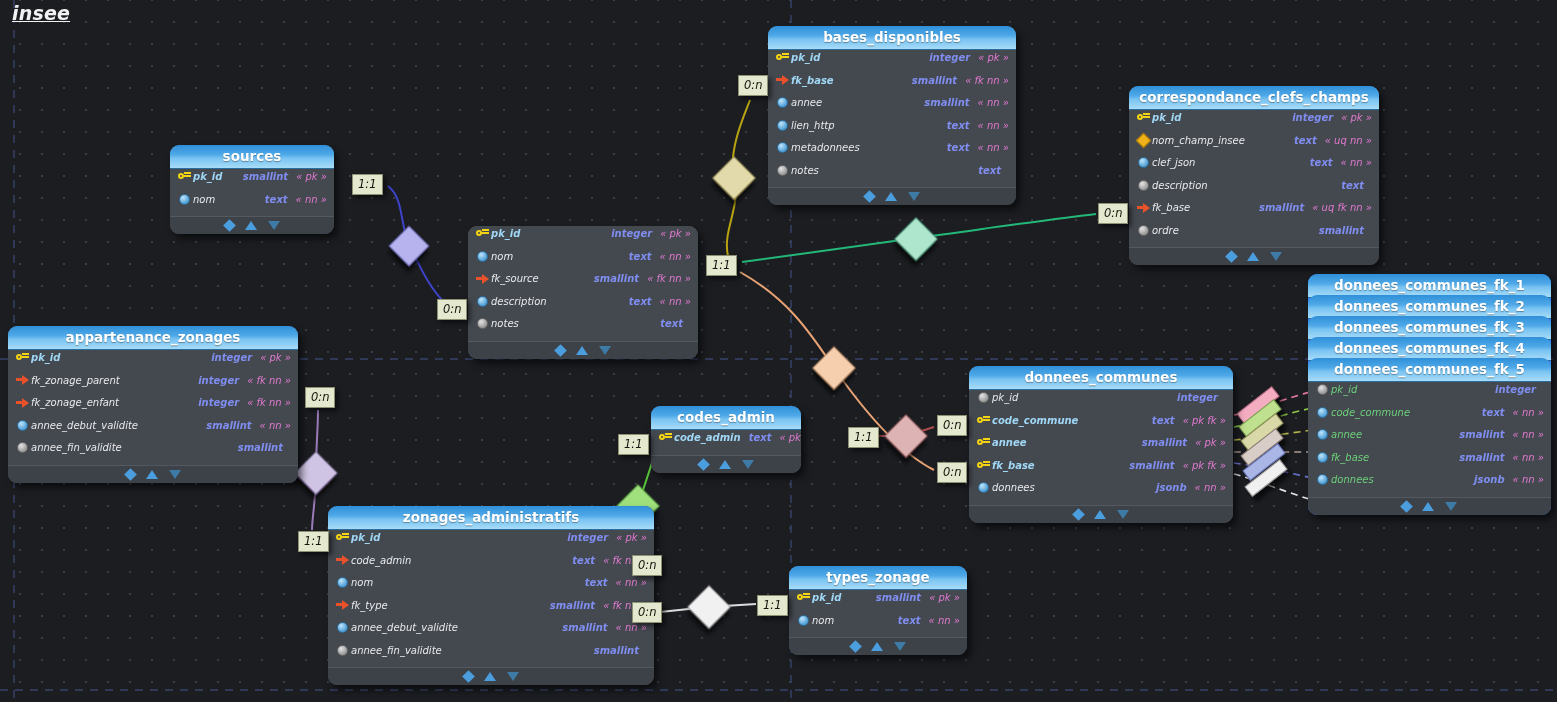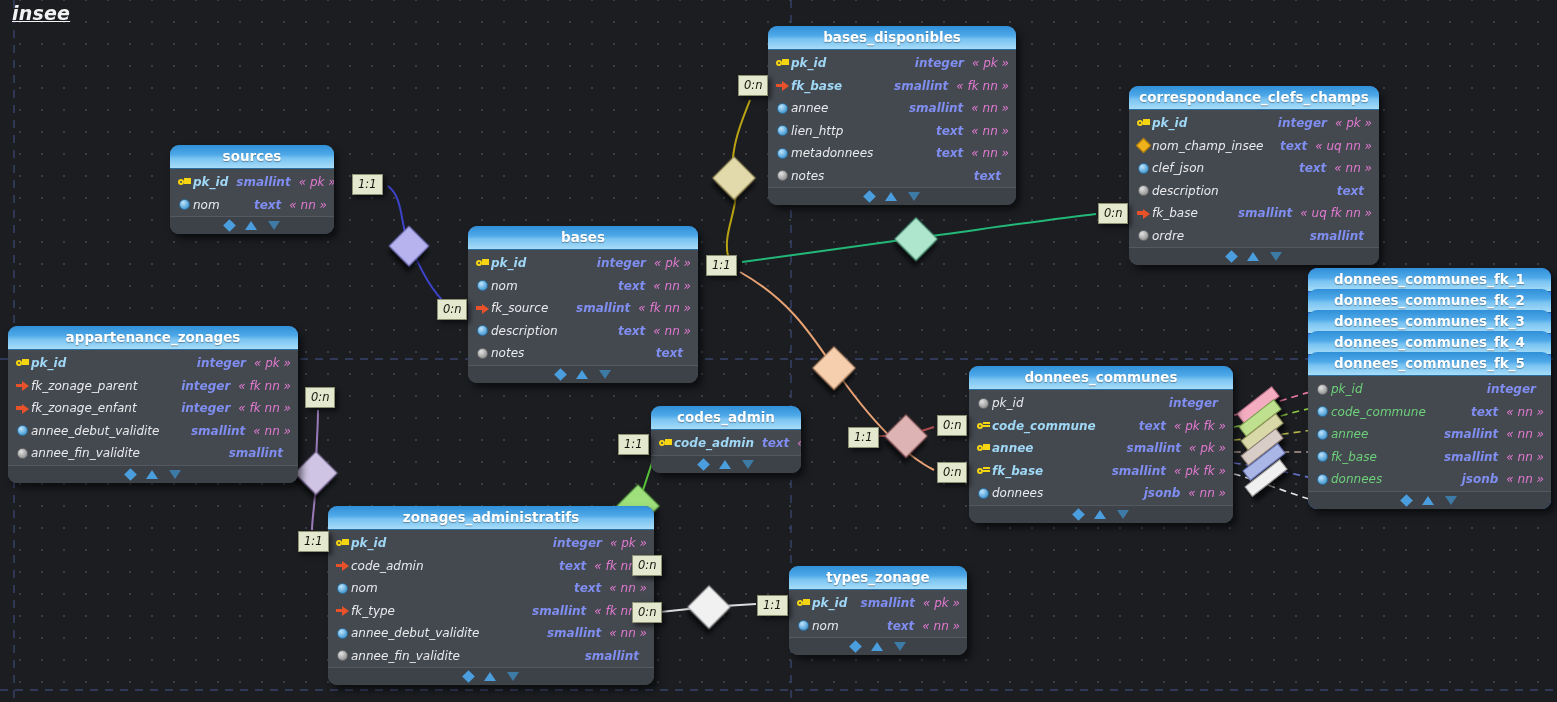--- a/index.html
+++ b/index.html
@@ -32,22 +32,22 @@
     background:linear-gradient(to bottom,#2f8fd8 0%,#4fa9e8 42%,#79c3f2 58%,#a7dcf8 100%);
     color:#ffffff;font-weight:bold;font-size:13.5px;
     text-align:center;padding:4px 10px 5px;
     text-shadow:0 1px 1px rgba(0,0,0,.35);
     line-height:14px;
     border-bottom:1px solid #2b6e9e;
   }
   .tbl-hdr.stacked{border-radius:9px 9px 0 0;margin-bottom:-3px;position:relative;}
   .tbl-body{background:#44484f;padding:2px 0 0 0;}
   .row{
-    display:flex;align-items:center;
-    height:22.5px;font-size:12px;font-style:italic;
+    display:flex;align-items:flex-start;
+    height:22.5px;font-size:10px;font-style:italic;
     padding:0 7px 0 6px;white-space:nowrap;
   }
   .ic{width:17px;flex:0 0 17px;display:flex;align-items:center;justify-content:center;}
   .cname{color:#9fd7f5;font-weight:bold;}
   .cname.plain{color:#e9eaec;font-weight:normal;}
   .cname.green{color:#6dd07a;font-weight:normal;font-style:italic;}
   .ctype{color:#7f8ef0;font-weight:bold;}
   .cflag{color:#e07ad0;font-weight:normal;}
   .tbl-foot{
     background:#3d4148;border-top:1px solid #54585f;
@@ -331,21 +331,20 @@
             <span class="cflag"></span>
           </div>
         </div>
         <div class="tbl-foot">
           <span class="f-diam"></span>
           <span class="f-up"></span>
           <span class="f-dn"></span>
         </div>
       </div>
       <div class="tbl" style="left:468px;top:226px;width:230px">
-        <div class="tbl-hdr">bases</div>
         <div class="tbl-body">
           <div class="row">
             <span class="ic">
               <span class="key"></span>
             </span>
             <span class="cname" style="flex:1 1 auto">pk_id</span>
             <span class="ctype" style="margin:0 8px">integer</span>
             <span class="cflag">« pk »</span>
           </div>
           <div class="row">
@@ -582,21 +581,21 @@
             <span class="ctype" style="margin:0 8px">jsonb</span>
             <span class="cflag">« nn »</span>
           </div>
         </div>
         <div class="tbl-foot">
           <span class="f-diam"></span>
           <span class="f-up"></span>
           <span class="f-dn"></span>
         </div>
       </div>
-      <div class="tbl" style="left:1308px;top:268px;width:243px;background:#3b82f6">
+      <div class="tbl" style="left:1308px;top:274px;width:243px;background:#3b82f6">
         <div class="tbl-hdr stacked" style="z-index:10">donnees_communes_fk_1</div>
         <div class="tbl-hdr stacked" style="z-index:11">donnees_communes_fk_2</div>
         <div class="tbl-hdr stacked" style="z-index:12">donnees_communes_fk_3</div>
         <div class="tbl-hdr stacked" style="z-index:13">donnees_communes_fk_4</div>
         <div class="tbl-hdr stacked" style="z-index:14">donnees_communes_fk_5</div>
         <div class="tbl-body" style="padding-top:5px">
           <div class="row">
             <span class="ic">
               <span class="dot null"></span>
             </span>

